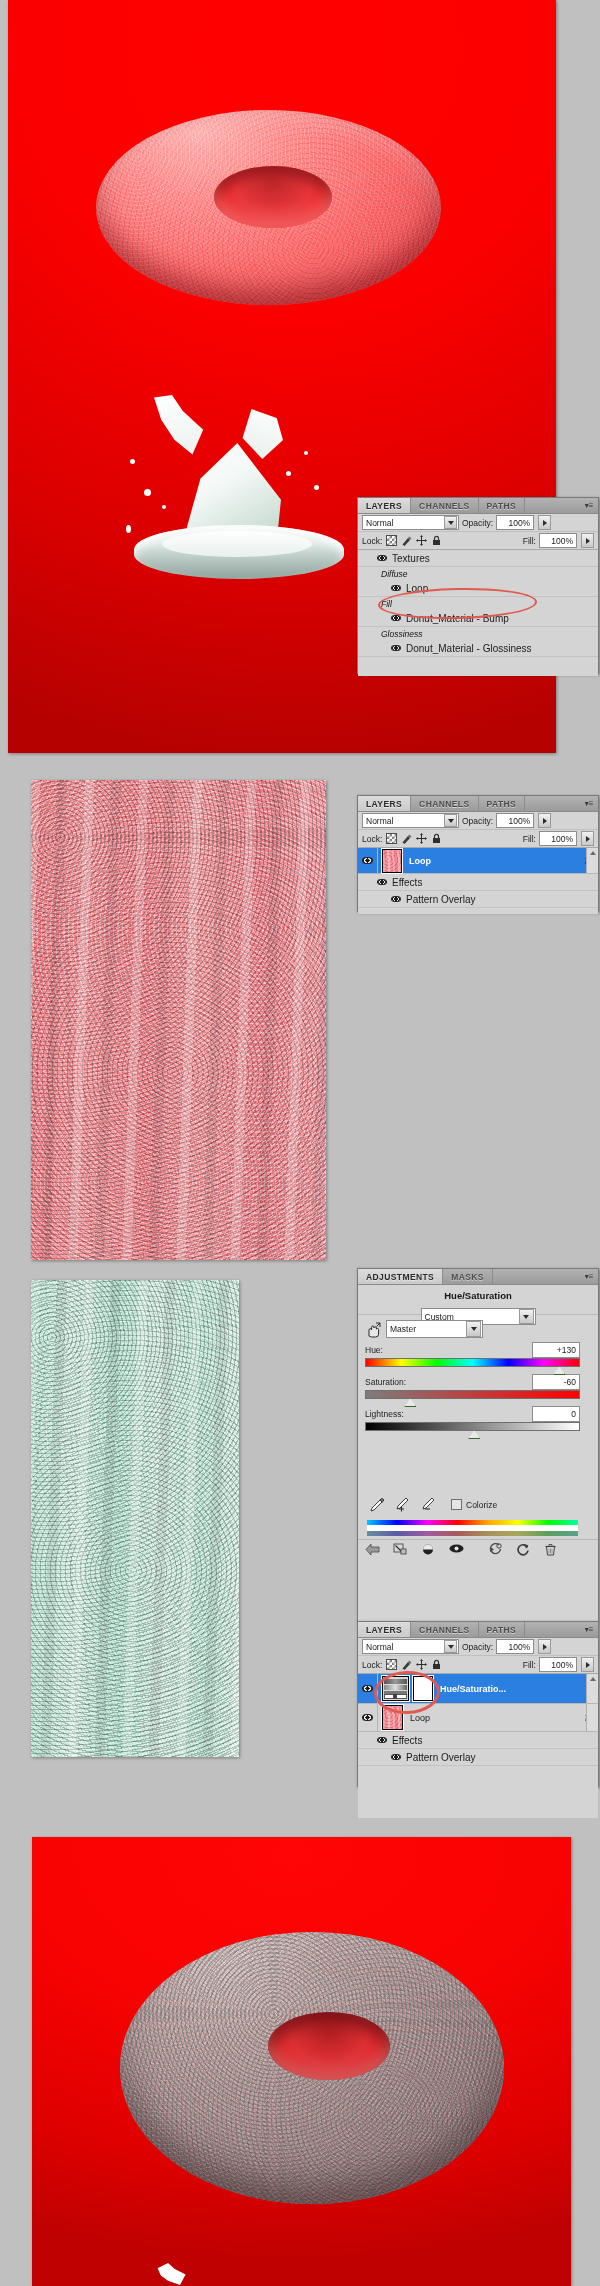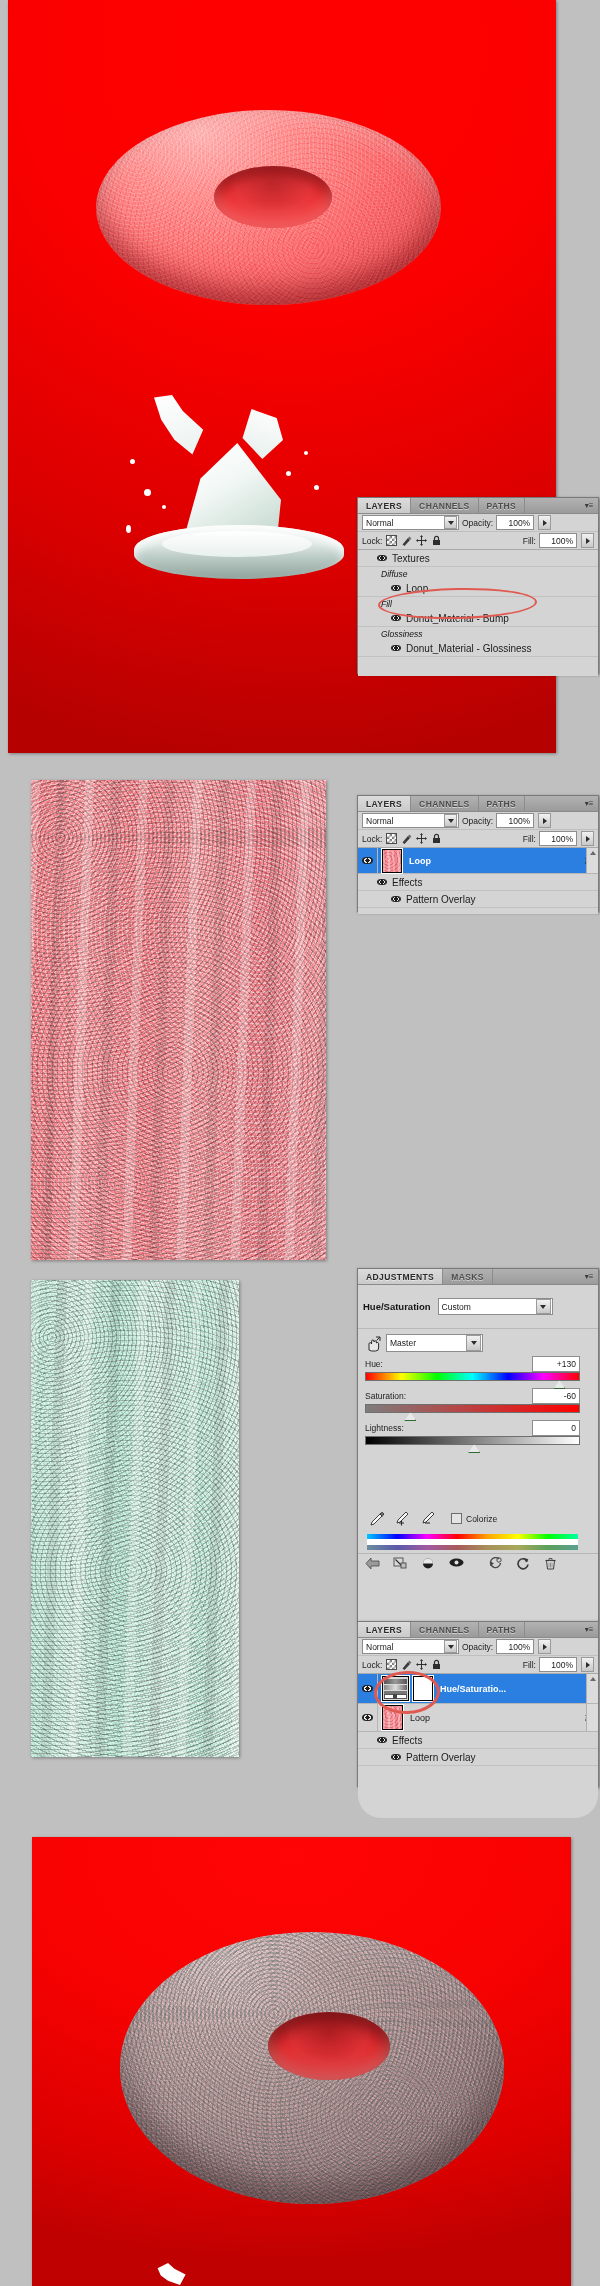--- a/index.html
+++ b/index.html
@@ -189,22 +189,23 @@
   }
 
   
   .annot-ellipse{
     position:absolute; border:2.5px solid #e05a52; border-radius:50%;
     pointer-events:none;
   }
 
   
   .adj-title{
-    display:flex; align-items:center; height:19px; padding:12px 5px; gap:7px;
+    display:flex; align-items:center; height:19px; padding:5px 5px; gap:7px;
     border-bottom:1px solid #b9b9b9;
+    flex-direction:column;
   }
   .adj-title .t{font-size:9.5px; font-weight:bold; color:#161616;}
   .adj-body{padding:5px 18px 3px 7px;}
   .masterrow{display:flex; align-items:center; gap:7px; margin-bottom:5px;}
   .handicon{width:14px;height:14px;}
   .slidergroup{margin-bottom:2px;}
   .sliderlabelrow{display:flex; align-items:center; justify-content:space-between; height:14px;}
   .slidertrack{height:7px; border:1px solid #6f6f6f; position:relative; margin-top:1px;}
   .hue-track{background:linear-gradient(90deg,#ff0000,#ffff00,#00ff00,#00ffff,#0000ff,#ff00ff,#ff0000);}
   .sat-track{background:linear-gradient(90deg,#7d7d7d,#ff0000);}
@@ -703,21 +704,21 @@
     </span>
     <span class="lbl" style="margin-left:auto;">Fill:</span>
     <div class="numbox" style="width:30px;">
         <span>100%</span>
       </div>
     <div class="spin">
         <i class="tri-r"></i>
       </div>
   </div>
 
-  <div class="layers" style="height:144px; position:relative;border-radius:23px;">
+  <div class="layers" style="height:144px; position:relative;">
 
     <div class="lrow sel" style="height:29px;">
       <div class="eyecol">
           <span class="eye"></span>
         </div>
       <div class="thumb" style="width:25px;height:23px;background:#d8d8d8;">
         <div style="position:absolute;left:1px;top:2px;right:1px;height:5px;background:linear-gradient(90deg,#555,#999,#555);"></div>
         <div style="position:absolute;left:1px;top:8px;right:1px;height:5px;background:linear-gradient(90deg,#888,#ddd,#666);"></div>
         <div style="position:absolute;left:1px;top:14px;right:1px;height:3px;background:#777;"></div>
         <div style="position:absolute;left:1px;bottom:1px;right:1px;height:5px;background:#fff;border:1px solid #555;box-sizing:border-box;"></div>

